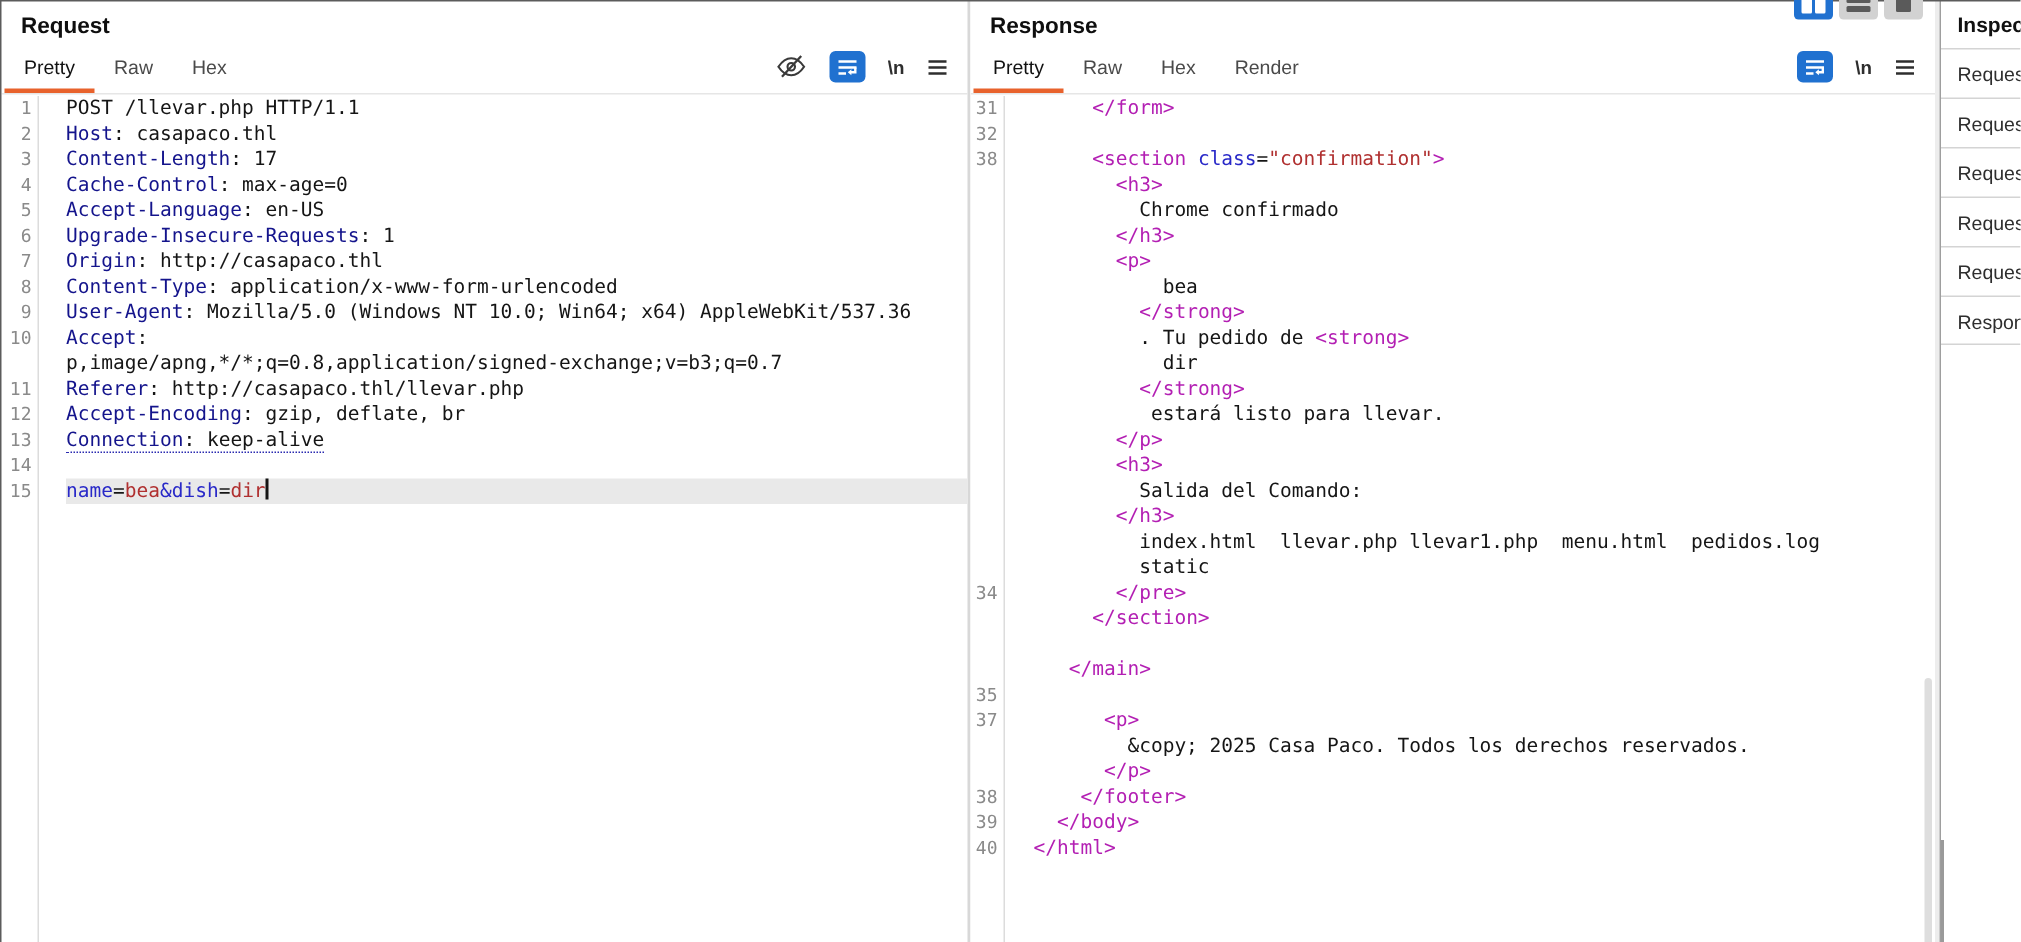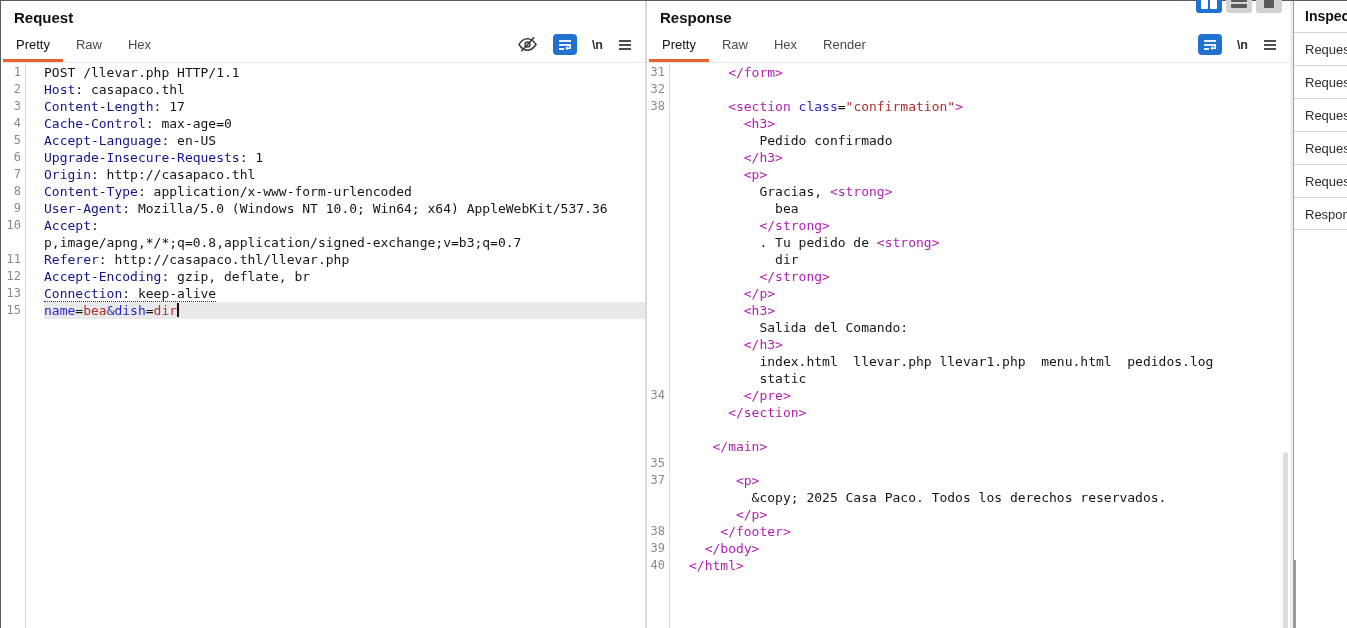--- a/index.html
+++ b/index.html
@@ -161,20 +161,24 @@
           <span class="lnum">11</span>
           <span class="lcontent"><span><span class="c-h">Referer</span><span class="c-p">: http://casapaco.thl/llevar.php</span></span></span>
         </div>
         <div class="erow">
           <span class="lnum">12</span>
           <span class="lcontent"><span><span class="c-h">Accept-Encoding</span><span class="c-p">: gzip, deflate, br</span></span></span>
         </div>
         <div class="erow">
           <span class="lnum">13</span>
           <span class="lcontent"><span class="useg"><span class="c-h">Connection</span><span class="c-p">: keep-alive</span></span></span>
+        </div>
+        <div class="erow">
+          <span class="lnum">14</span>
+          <span class="lcontent"><span></span></span>
         </div>
         <div class="erow hl">
           <span class="lnum">15</span>
           <span class="lcontent"><span><span class="c-n">name</span><span class="c-p">=</span><span class="c-v">bea</span><span class="c-n">&amp;</span><span class="c-n">dish</span><span class="c-p">=</span><span class="c-v">dir</span></span><span class="cursor"></span></span>
         </div>
       </div>
   </div>
 </section>
 
 <div class="divider"></div>
@@ -222,53 +226,53 @@
         <div class="erow">
           <span class="lnum">38</span>
           <span class="lcontent"><span><span class="c-p">     </span><span class="c-t">&lt;section </span><span class="c-a">class</span><span class="c-p">=</span><span class="c-w">"confirmation"</span><span class="c-t">&gt;</span></span></span>
         </div>
         <div class="erow">
           <span class="lnum"></span>
           <span class="lcontent"><span><span class="c-p">       </span><span class="c-t">&lt;h3&gt;</span></span></span>
         </div>
         <div class="erow">
           <span class="lnum"></span>
-          <span class="lcontent"><span><span class="c-p">         Pedido confirmado</span></span></span>
+          <span class="lcontent"><span><span class="c-p">         Chrome confirmado</span></span></span>
         </div>
         <div class="erow">
           <span class="lnum"></span>
           <span class="lcontent"><span><span class="c-p">       </span><span class="c-t">&lt;/h3&gt;</span></span></span>
         </div>
         <div class="erow">
           <span class="lnum"></span>
           <span class="lcontent"><span><span class="c-p">       </span><span class="c-t">&lt;p&gt;</span></span></span>
         </div>
         <div class="erow">
           <span class="lnum"></span>
-          <span class="lcontent"><span><span class="c-p">         Gracias, </span><span class="c-t">&lt;strong&gt;</span></span></span>
-        </div>
-        <div class="erow">
-          <span class="lnum"></span>
           <span class="lcontent"><span><span class="c-p">           bea</span></span></span>
         </div>
         <div class="erow">
           <span class="lnum"></span>
           <span class="lcontent"><span><span class="c-p">         </span><span class="c-t">&lt;/strong&gt;</span></span></span>
         </div>
         <div class="erow">
           <span class="lnum"></span>
           <span class="lcontent"><span><span class="c-p">         . Tu pedido de </span><span class="c-t">&lt;strong&gt;</span></span></span>
         </div>
         <div class="erow">
           <span class="lnum"></span>
           <span class="lcontent"><span><span class="c-p">           dir</span></span></span>
         </div>
         <div class="erow">
           <span class="lnum"></span>
           <span class="lcontent"><span><span class="c-p">         </span><span class="c-t">&lt;/strong&gt;</span></span></span>
+        </div>
+        <div class="erow">
+          <span class="lnum"></span>
+          <span class="lcontent"><span><span class="c-p">          estará listo para llevar.</span></span></span>
         </div>
         <div class="erow">
           <span class="lnum"></span>
           <span class="lcontent"><span><span class="c-p">       </span><span class="c-t">&lt;/p&gt;</span></span></span>
         </div>
         <div class="erow">
           <span class="lnum"></span>
           <span class="lcontent"><span><span class="c-p">       </span><span class="c-t">&lt;h3&gt;</span></span></span>
         </div>
         <div class="erow">

